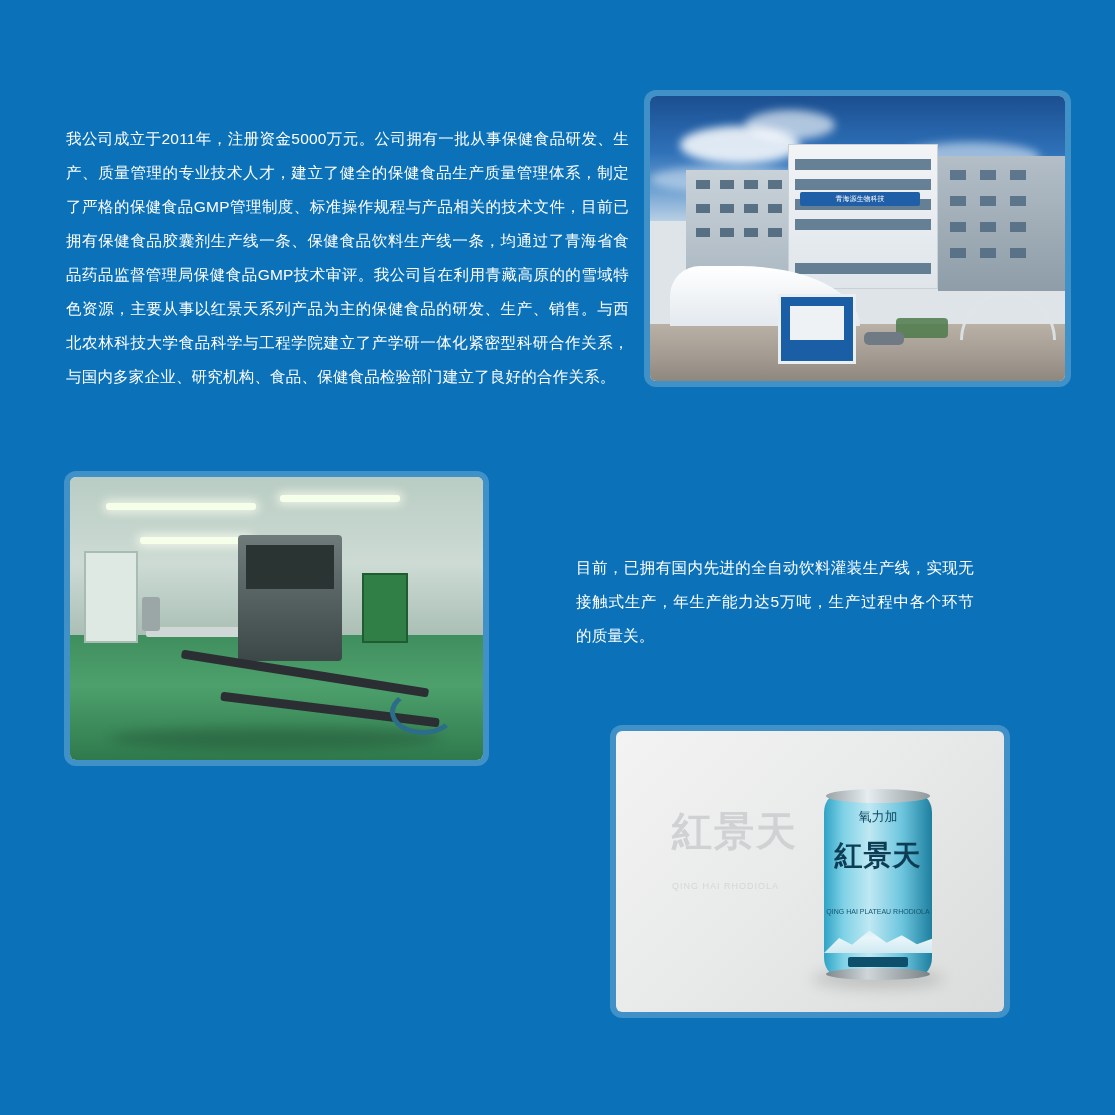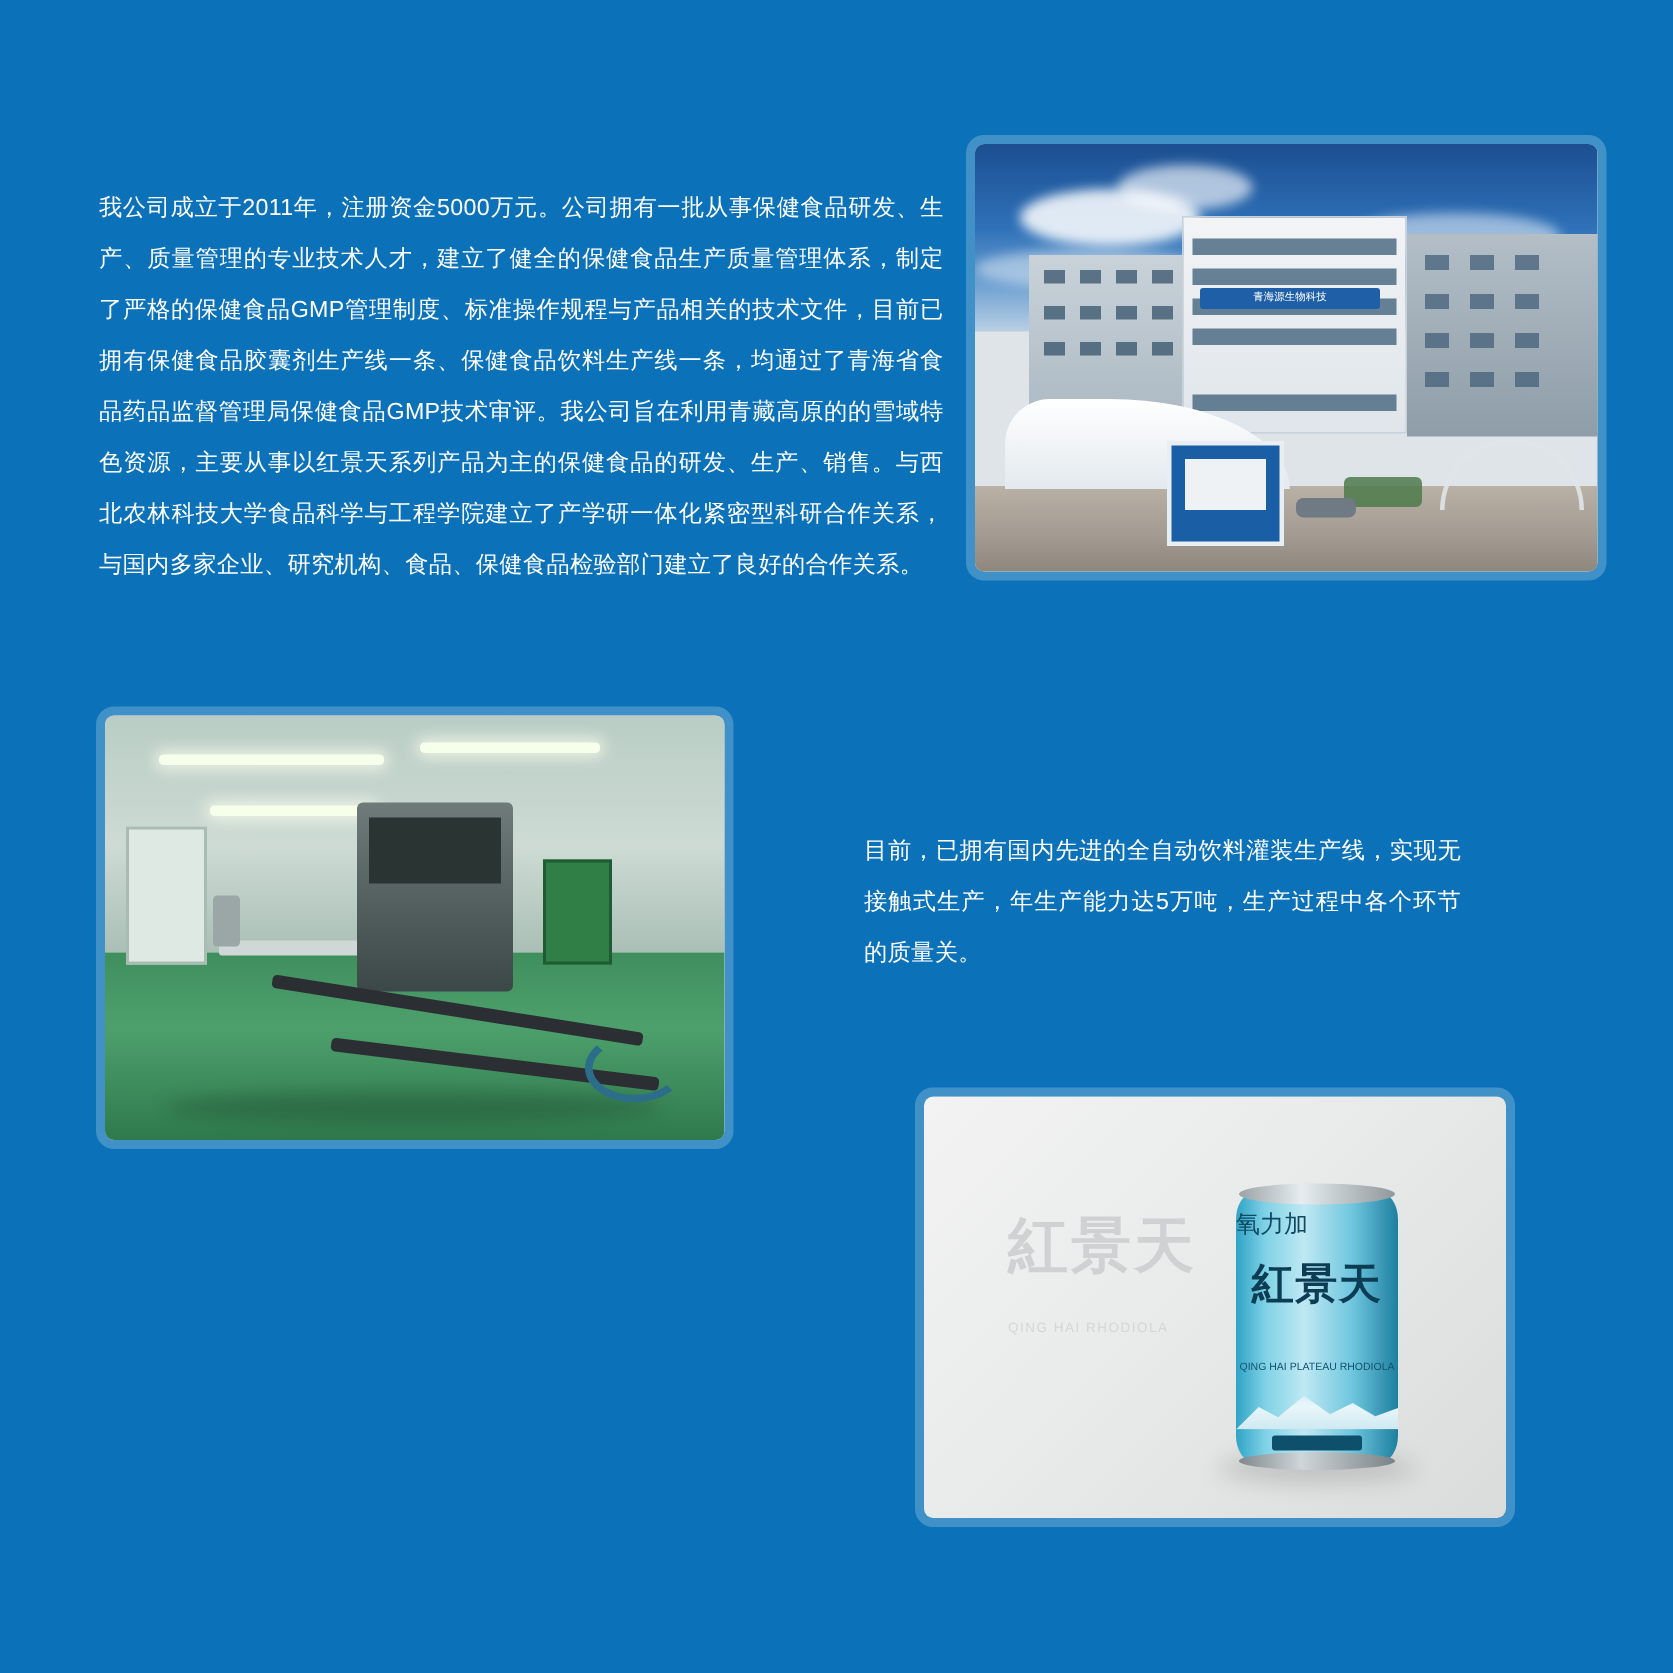--- a/index.html
+++ b/index.html
@@ -210,21 +210,21 @@
     position: absolute; left: 0; right: 0; top: 46px;
     text-align: center; color: #0d3d55; font-size: 28px; font-weight: bold;
     line-height: 30px; letter-spacing: 1px;
   }
   .pr-can .brand-en {
     position: absolute; left: 0; right: 0; top: 112px;
     text-align: center; color: #14536e; font-size: 7px; line-height: 10px;
   }
   .pr-can .top-label {
     position: absolute; left: 0; right: 0; top: 16px;
-    text-align: left; color: #0f4a63; font-size: 16px; line-height: 12px;
+    text-align: center; color: #0f4a63; font-size: 13px; line-height: 12px;
   }
   .pr-can .mtn {
     position: absolute; left: 0; right: 0; bottom: 22px; height: 34px;
     background: linear-gradient(180deg, rgba(255,255,255,0) 0%, #e9f6fa 55%, #cfe9f1 100%);
     clip-path: polygon(0% 100%, 14% 56%, 26% 76%, 42% 34%, 58% 70%, 72% 48%, 86% 74%, 100% 58%, 100% 100%);
   }
   .pr-can .foot {
     position: absolute; left: 24px; right: 24px; bottom: 8px; height: 10px;
     background: #0e4f6b; border-radius: 2px;
   }

